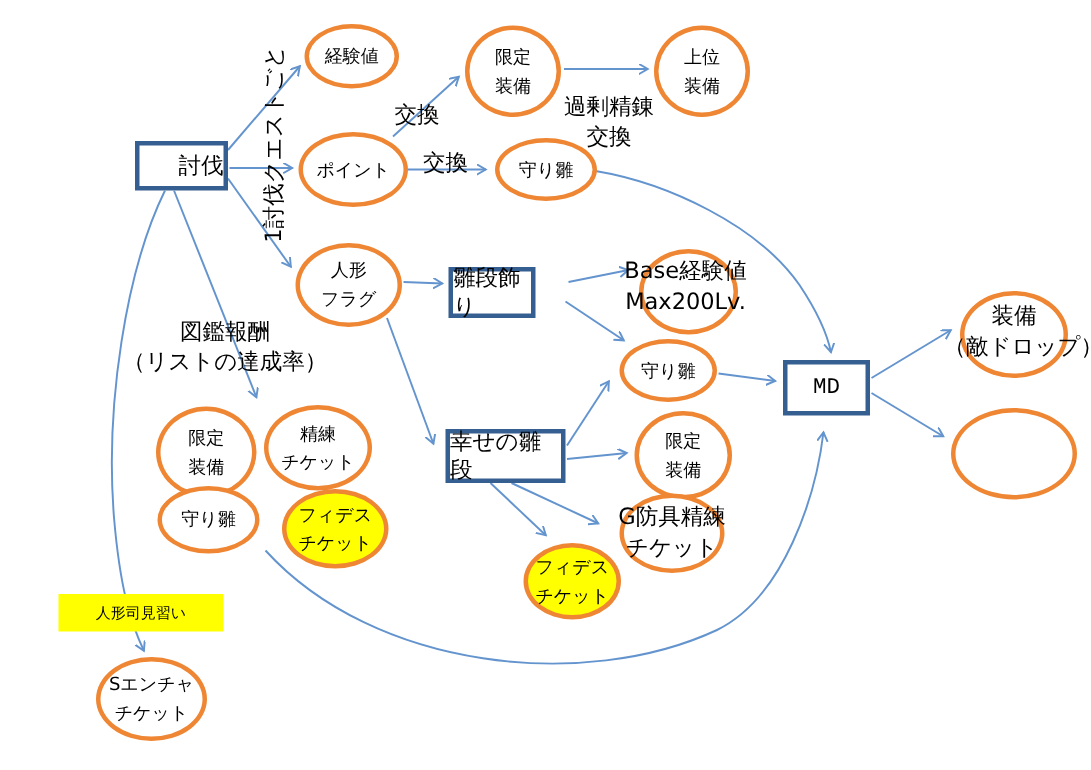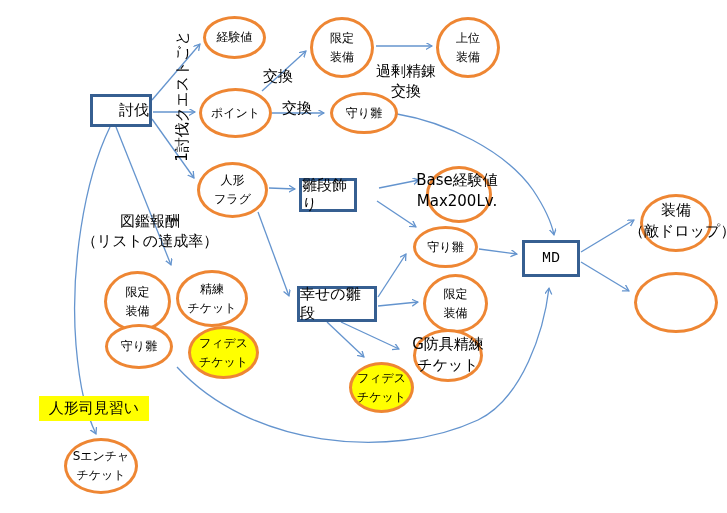--- a/index.html
+++ b/index.html
@@ -13,21 +13,21 @@
   .ell span{display:block;white-space:nowrap;}
   .ell.yellow{background:var(--highlight,#ffff00);}
   .box{position:absolute;border:3px solid var(--box-border,#365f91);background:#fff;
        display:flex;align-items:center;justify-content:center;font-size:15px;z-index:2;box-sizing:border-box;}
   .lbl{position:absolute;font-size:15px;line-height:20px;text-align:center;white-space:nowrap;z-index:2;}
   .lbl span{display:block;}
   .rot{transform:translate(-50%,-50%) rotate(-90deg);transform-origin:center center;}
   .otext{position:absolute;text-align:center;font-size:15px;line-height:21px;white-space:nowrap;z-index:3;}
   .otext span{display:block;}
   .hl-rect{position:absolute;left:39px;top:396px;width:110px;height:25px;background:var(--highlight,#ffff00);
-       display:flex;align-items:center;justify-content:center;font-size:15px;z-index:2;}
+       display:flex;align-items:center;justify-content:center;font-size:10px;z-index:2;}
 </style>
 </head>
 <body>
 
 <div class="canvas">
 
   <svg class="edges" width="727" height="513">
     <defs>
       <marker id="ah" markerUnits="userSpaceOnUse" markerWidth="10" markerHeight="10" refX="6.2" refY="3.5" orient="auto">
         <polyline points="0,0 6,3.5 0,7" fill="none" stroke="var(--arrow,#6494ce)" stroke-width="1.3"></polyline>

